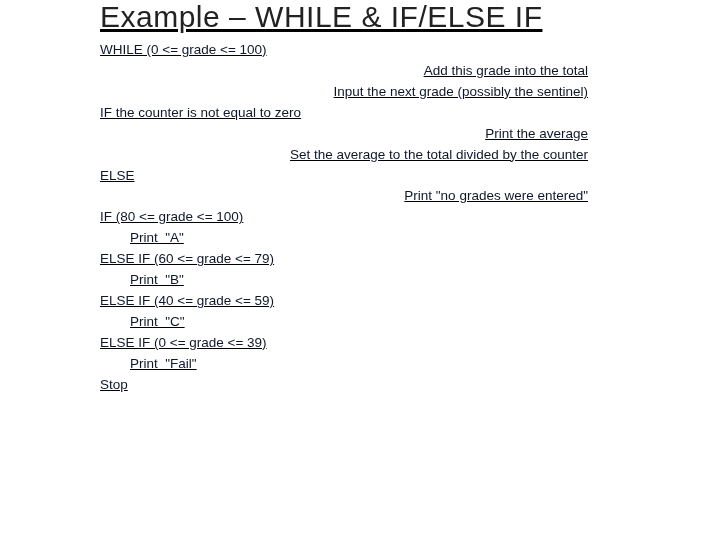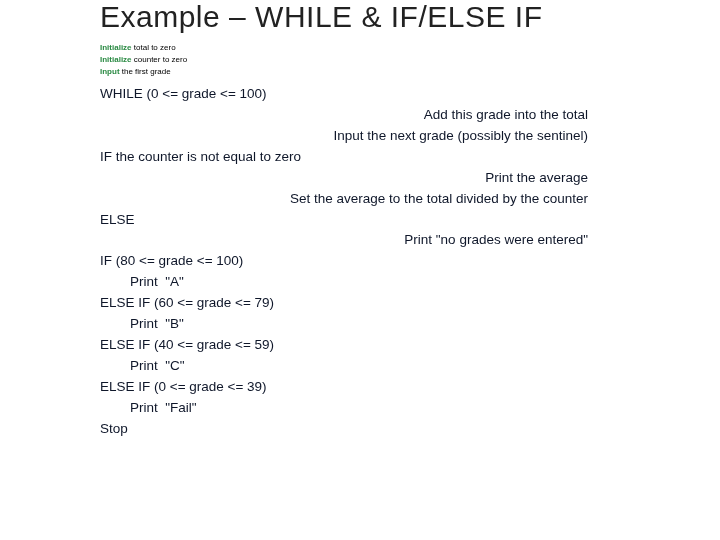--- a/index.html
+++ b/index.html
@@ -10,20 +10,21 @@
     background: #ffffff;
     font-family: Arial, "Helvetica Neue", Helvetica, sans-serif;
     overflow: hidden;
   }
   .slide {
     position: relative;
     width: 592px;
     height: 540px;
     box-sizing: border-box;
     padding: 0 4px 0 100px;
+    text-decoration: underline;
   }
   .title {
     font-size: 30px;
     font-weight: 400;
     color: #222;
     margin: 0;
     padding-top: 0px;
     letter-spacing: 0.5px;
     white-space: nowrap;
   }
@@ -50,31 +51,20 @@
   }
   .indent1 { padding-left: 22px; text-align: right; }
   .indent2 { padding-left: 30px; }
 </style>
 </head>
 <body>
 
 <div class="slide">
   <h1 class="title">Example – WHILE &amp; IF/ELSE IF</h1>
 
-  <div class="small-lines">
-    <div class="small-line">
-      <span class="kw">Initialize</span><span> total to zero</span>
-    </div>
-    <div class="small-line">
-      <span class="kw">Initialize</span><span> counter to zero</span>
-    </div>
-    <div class="small-line">
-      <span class="kw">Input</span><span> the first grade</span>
-    </div>
-  </div>
 
   <div class="body-lines">
     <div class="body-line">WHILE (0 &lt;= grade &lt;= 100)</div>
     <div class="body-line indent1">Add this grade into the total</div>
     <div class="body-line indent1">Input the next grade (possibly the sentinel)</div>
     <div class="body-line">IF the counter is not equal to zero</div>
     <div class="body-line indent1">Print the average</div>
     <div class="body-line indent1">Set the average to the total divided by the counter</div>
     <div class="body-line">ELSE</div>
     <div class="body-line indent1">Print "no grades were entered"</div>

